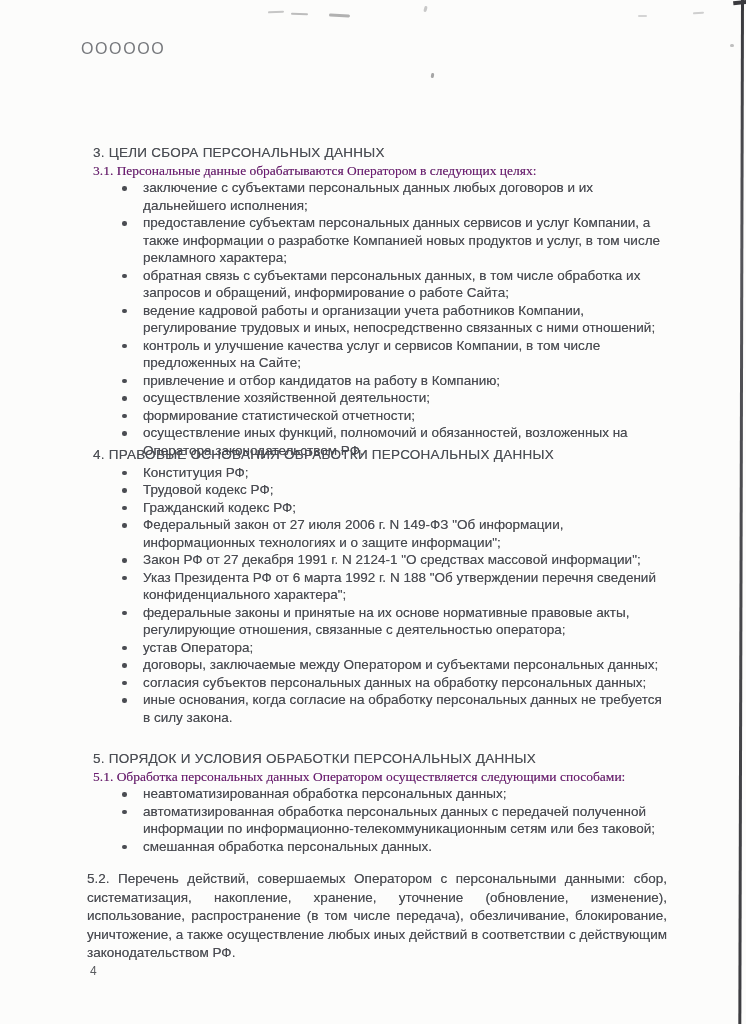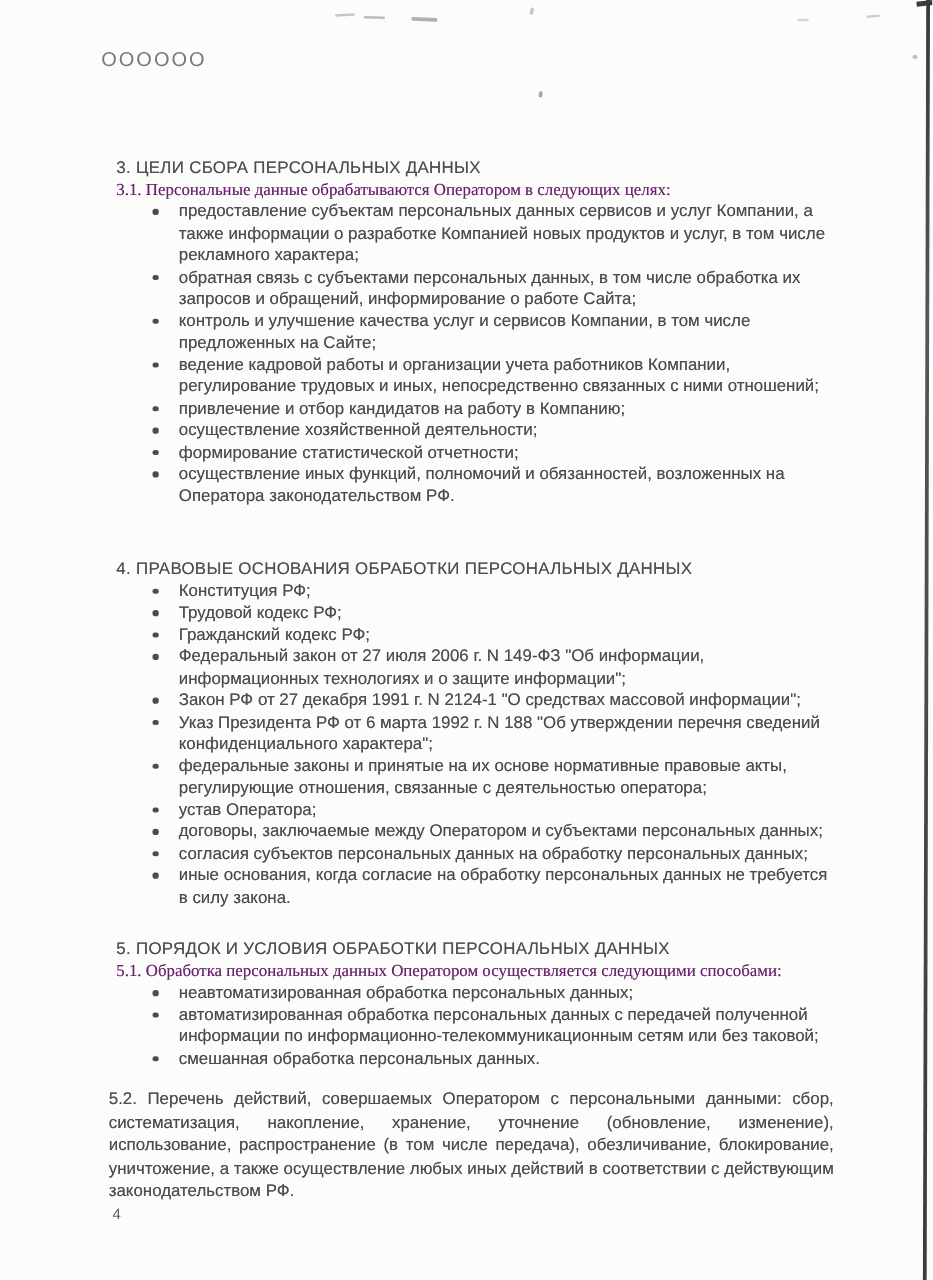--- a/index.html
+++ b/index.html
@@ -56,21 +56,21 @@
   }
   
   .doc-section {
     position: absolute;
     left: 93px;
     width: 572px;
     font-size: 13.5px;
     line-height: 17.5px;
     text-shadow: 0 0 0.4px rgba(74, 76, 82, 0.65);
   }
-  .sec-3 { top: 125px; }
+  .sec-3 { top: 144px; }
   .sec-4 { top: 446px; }
   .sec-5 { top: 736px; margin-top: 14px; }
   .sec-heading {
     color: #4b4e54;
     letter-spacing: 0.25px;
     white-space: nowrap;
   }
   .sec-intro { color: #701a75; font-family: Liberation Serif, serif; }
   ul.bullets { list-style: none; }
   li.bullet-item {
@@ -118,24 +118,25 @@
   <div class="smudge s8"></div>
   <div class="scan-edge"></div>
   <div class="scan-edge-cap"></div>
 
   <div class="annotation">ОООООО</div>
 
   <div class="doc-section sec-3">
     <div class="sec-heading">3. ЦЕЛИ СБОРА ПЕРСОНАЛЬНЫХ ДАННЫХ</div>
     <div class="sec-intro">3.1. Персональные данные обрабатываются Оператором в следующих целях:</div>
     <ul class="bullets">
+        <li class="bullet-item">заключение с субъектами персональных данных любых договоров и их дальнейшего исполнения;</li>
         <li class="bullet-item">предоставление субъектам персональных данных сервисов и услуг Компании, а также информации о разработке Компанией новых продуктов и услуг, в том числе рекламного характера;</li>
         <li class="bullet-item">обратная связь с субъектами персональных данных, в том числе обработка их запросов и обращений, информирование о работе Сайта;</li>
+        <li class="bullet-item">ведение кадровой работы и организации учета работников Компании, регулирование трудовых и иных, непосредственно связанных с ними отношений;</li>
         <li class="bullet-item">контроль и улучшение качества услуг и сервисов Компании, в том числе предложенных на Сайте;</li>
-        <li class="bullet-item">ведение кадровой работы и организации учета работников Компании, регулирование трудовых и иных, непосредственно связанных с ними отношений;</li>
         <li class="bullet-item">привлечение и отбор кандидатов на работу в Компанию;</li>
         <li class="bullet-item">осуществление хозяйственной деятельности;</li>
         <li class="bullet-item">формирование статистической отчетности;</li>
         <li class="bullet-item">осуществление иных функций, полномочий и обязанностей, возложенных на Оператора законодательством РФ.</li>
       </ul>
   </div>
 
   <div class="doc-section sec-4">
     <div class="sec-heading">4. ПРАВОВЫЕ ОСНОВАНИЯ ОБРАБОТКИ ПЕРСОНАЛЬНЫХ ДАННЫХ</div>
     <ul class="bullets">

